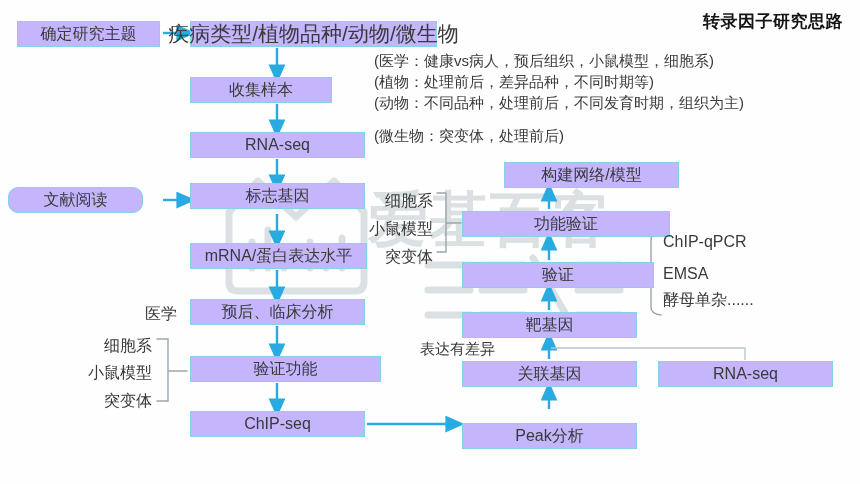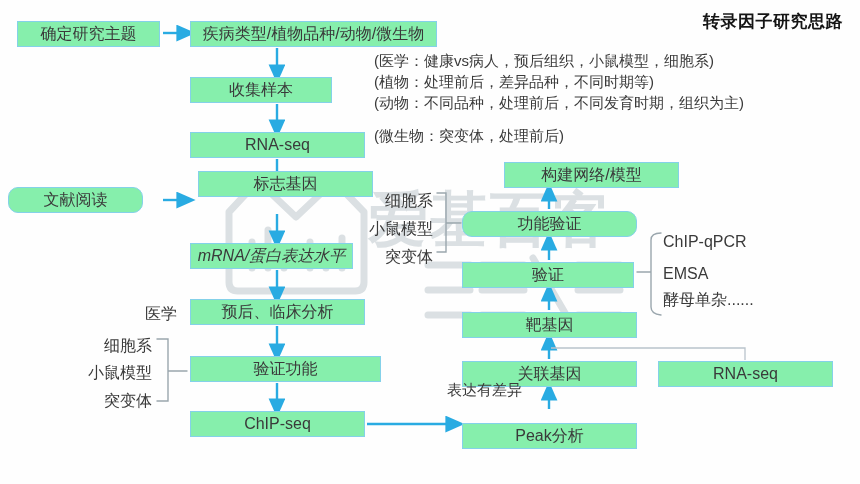--- a/index.html
+++ b/index.html
@@ -9,21 +9,21 @@
   }
   .layer{position:absolute;left:0;top:0;width:860px;height:484px;}
   .wm-text{
     position:absolute;z-index:0;color:#dbe0e3;font-weight:bold;font-size:60px;
     letter-spacing:1px;white-space:nowrap;user-select:none;
   }
   .wm-svg{z-index:0;}
   .lines{z-index:1;}
   .box{
     position:absolute;z-index:2;box-sizing:border-box;height:26px;
-    border:1.4px solid #84d1e9;background:#86efac;
+    border:1.4px solid #84d1e9;background:#c4b5fd;
     display:flex;align-items:center;justify-content:center;
     font-size:16px;color:#3a3a3a;white-space:nowrap;
   }
   .lbl{position:absolute;z-index:2;font-size:16px;color:#3a3a3a;white-space:nowrap;}
   .lbl-r{text-align:right;}
   .ann{position:absolute;z-index:2;font-size:15px;color:#3a3a3a;white-space:nowrap;}
   .title{
     position:absolute;z-index:2;font-size:17px;font-weight:bold;color:#151515;
     letter-spacing:0.5px;white-space:nowrap;
   }
@@ -72,51 +72,51 @@
     <g stroke="#9aa6ad" stroke-width="1.4" fill="none" stroke-linecap="round">
       <path d="M437,193 H446 V252 H437 M446,223 H461"></path>
       <path d="M157,339 H168 V401 H157 M168,371 H187"></path>
       <path d="M661,233 Q651,233 651,240 V307 Q651,314 661,315 M651,272 H637"></path>
     </g>
   </svg>
 
   <div class="title" style="left:703px;top:10px;">转录因子研究思路</div>
 
   <div class="box" style="left:17px;top:21px;width:143px;">确定研究主题</div>
-  <div class="box" style="left:190px;top:21px;width:247px;font-size:16px;">疾病类型/植物品种/动物/微生物</div>
+  <div class="box" style="left:190px;top:21px;width:247px;font-size:21px;">疾病类型/植物品种/动物/微生物</div>
   <div class="box" style="left:190px;top:77px;width:142px;">收集样本</div>
   <div class="box" style="left:190px;top:132px;width:175px;">RNA-seq</div>
   <div class="box" style="left:8px;top:187px;width:135px;border-radius:10px;">文献阅读</div>
-  <div class="box" style="left:190px;top:171px;width:175px;margin-left:8px;">标志基因</div>
-  <div class="box" style="left:190px;top:243px;width:163px;font-style:italic;">mRNA/蛋白表达水平</div>
+  <div class="box" style="left:190px;top:183px;width:175px;">标志基因</div>
+  <div class="box" style="left:190px;top:243px;width:177px;">mRNA/蛋白表达水平</div>
   <div class="box" style="left:190px;top:299px;width:175px;">预后、临床分析</div>
   <div class="box" style="left:190px;top:356px;width:191px;">验证功能</div>
   <div class="box" style="left:190px;top:411px;width:175px;">ChIP-seq</div>
 
   <div class="box" style="left:462px;top:162px;width:175px;margin-left:42px;">构建网络/模型</div>
-  <div class="box" style="left:462px;top:211px;width:175px;border-radius:10px;">功能验证</div>
-  <div class="box" style="left:462px;top:262px;width:172px;">验证</div>
+  <div class="box" style="left:462px;top:211px;width:208px;">功能验证</div>
+  <div class="box" style="left:462px;top:262px;width:192px;">验证</div>
   <div class="box" style="left:462px;top:312px;width:175px;">靶基因</div>
   <div class="box" style="left:462px;top:361px;width:175px;">关联基因</div>
   <div class="box" style="left:462px;top:411px;width:175px;margin-top:12px;">Peak分析</div>
   <div class="box" style="left:658px;top:361px;width:175px;">RNA-seq</div>
 
   <div class="ann" style="left:374px;top:73px;">(植物：处理前后，差异品种，不同时期等)</div>
   <div class="ann" style="left:374px;top:52px;">(医学：健康vs病人，预后组织，小鼠模型，细胞系)</div>
   <div class="ann" style="left:374px;top:94px;">(动物：不同品种，处理前后，不同发育时期，组织为主)</div>
   <div class="ann" style="left:374px;top:115px;margin-top:12px;">(微生物：突变体，处理前后)</div>
 
   <div class="lbl lbl-r" style="left:355px;top:191px;width:78px;">细胞系</div>
   <div class="lbl lbl-r" style="left:355px;top:219px;width:78px;">小鼠模型</div>
   <div class="lbl lbl-r" style="left:355px;top:247px;width:78px;">突变体</div>
 
   <div class="lbl lbl-r" style="left:58px;top:336px;width:94px;">细胞系</div>
   <div class="lbl lbl-r" style="left:58px;top:363px;width:94px;">小鼠模型</div>
   <div class="lbl lbl-r" style="left:58px;top:391px;width:94px;">突变体</div>
 
   <div class="lbl" style="left:145px;top:304px;">医学</div>
-  <div class="lbl" style="left:447px;top:340px;font-size:15px;margin-top:41px;">表达有差异</div>
+  <div class="lbl" style="left:420px;top:340px;font-size:15px;">表达有差异</div>
 
   <div class="lbl" style="left:663px;top:233px;">ChIP-qPCR</div>
   <div class="lbl" style="left:663px;top:265px;">EMSA</div>
   <div class="lbl" style="left:663px;top:290px;">酵母单杂......</div>
 
 </div>
 
 </body></html>

